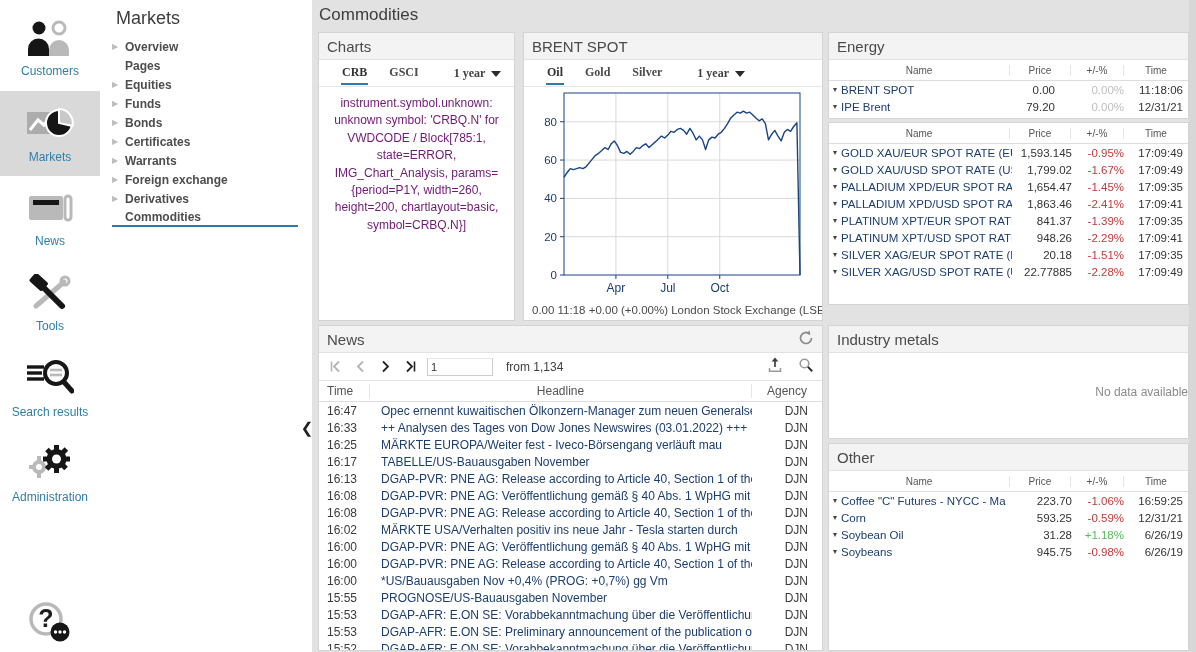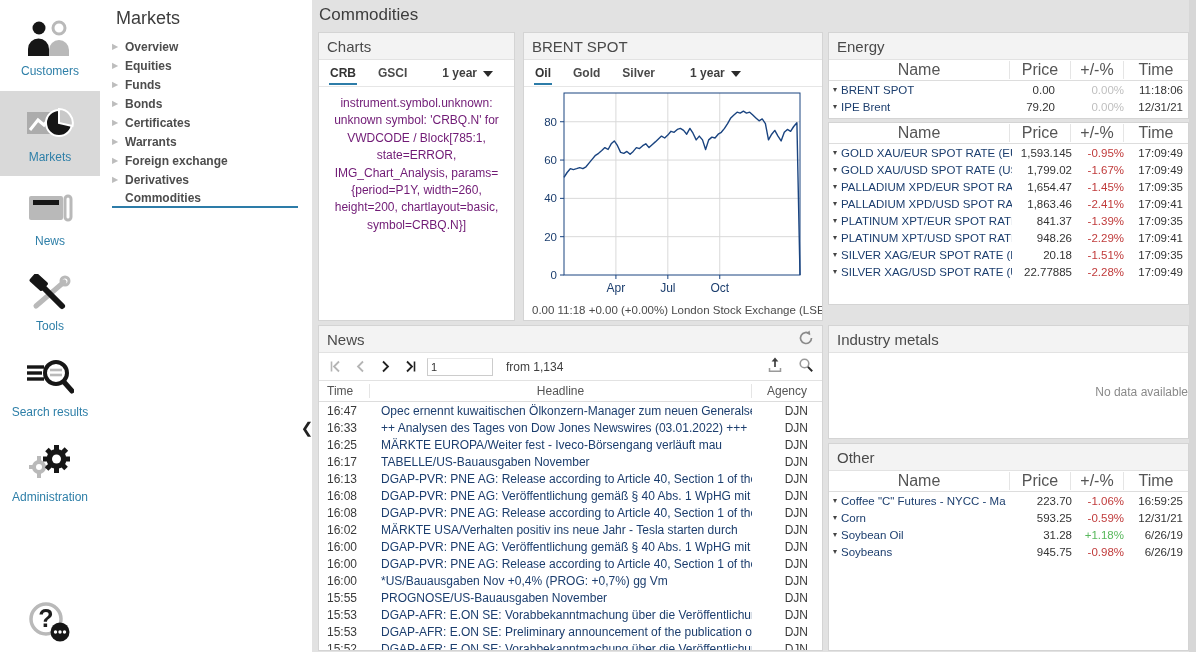--- a/index.html
+++ b/index.html
@@ -30,21 +30,21 @@
   #charts-panel{left:318px;top:32px;width:197px;height:289px;}
   #brent-panel{left:523px;top:32px;width:300px;height:289px;}
   #news-panel{left:318px;top:325px;width:505px;height:326px;}
   #energy-panel{left:828px;top:32px;width:361px;height:87px;}
   #precious-panel{left:828px;top:122px;width:361px;height:183px;}
   #industry-panel{left:828px;top:325px;width:361px;height:114px;}
   #other-panel{left:828px;top:443px;width:361px;height:208px;}
   .scroll-strip{position:absolute;right:0;top:0;width:7px;height:652px;background:#d7d7d7;}
 
   
-  .tabs{height:26px;display:flex;align-items:center;padding:0 10px;border-bottom:1px solid #e6e6e6;}
+  .tabs{height:26px;display:flex;align-items:center;padding:0 22px;border-bottom:1px solid #e6e6e6;font-family:Liberation Serif, serif;}
   .tab{font-size:12px;font-weight:bold;color:#4a4a4a;padding:4px 1px 3px;margin-right:20px;cursor:pointer;border-bottom:2px solid transparent;}
   .tab.selected{color:#333;border-bottom:2px solid #2d7ca8;}
   .period{font-size:12px;font-weight:bold;color:#3f3f3f;margin-left:14px;cursor:pointer;white-space:nowrap;}
   .caret{display:inline-block;margin-left:6px;width:0;height:0;border-left:5px solid transparent;border-right:5px solid transparent;border-top:6px solid #2a2a2a;vertical-align:middle;}
 
   .error-text{padding:8px 5px;font-size:12px;line-height:1.45;color:#701a75;text-align:center;}
 
   .brent-footer{position:absolute;left:8px;bottom:4px;font-size:11.5px;color:#4a4a4a;white-space:nowrap;}
 
   
@@ -56,21 +56,21 @@
   .news-colheader{height:20px;display:flex;align-items:center;font-size:12px;color:#555;border-bottom:1px solid #ddd;}
   .nc-time{width:50px;padding-left:8px;box-sizing:border-box;}
   .nc-headline{flex:1;text-align:center;border-left:1px solid #e5e5e5;border-right:1px solid #e5e5e5;}
   .nc-agency{width:70px;text-align:center;}
   .news-row{height:17px;display:flex;align-items:center;font-size:12px;cursor:pointer;}
   .nr-time{width:62px;padding-left:8px;box-sizing:border-box;color:#3a3a3a;}
   .nr-headline{flex:1;color:#1c3e6e;white-space:nowrap;overflow:hidden;}
   .nr-agency{width:70px;text-align:right;padding-right:14px;box-sizing:border-box;color:#3a3a3a;}
 
   
-  .wl-colheader{height:20px;display:flex;align-items:center;font-size:16px;color:#555;border-bottom:1px solid #ddd;}
+  .wl-colheader{height:20px;display:flex;align-items:center;font-size:10px;color:#555;border-bottom:1px solid #ddd;}
   .wc-name{flex:1;text-align:center;}
   .wc-price{width:60px;text-align:center;border-left:1px solid #e5e5e5;}
   .wc-chg{width:52px;text-align:center;border-left:1px solid #e5e5e5;}
   .wc-time{width:64px;text-align:center;border-left:1px solid #e5e5e5;}
   .wl-row{height:17px;display:flex;align-items:center;font-size:11.5px;cursor:pointer;}
   .wr-name{flex:1;display:flex;align-items:center;color:#1c3e6e;white-space:nowrap;overflow:hidden;padding-left:4px;}
   .wr-arrow{color:#444;font-size:8px;margin-right:4px;flex:none;}
   .wr-price{width:60px;text-align:right;color:#333;flex:none;}
   .wr-chg{width:52px;text-align:right;flex:none;}
   .wr-time{width:64px;text-align:right;padding-right:5px;box-sizing:border-box;color:#333;flex:none;}
@@ -188,20 +188,24 @@
   </div>
 
   <div class="nav">
     <div class="nav-title">Markets</div>
     <div id="nav-list">
   <div class="nav-item">
     <span class="nav-arrow">▶</span>
     <span class="nav-label">Overview</span>
   </div>
 
+  <div class="nav-item">
+    <span class="nav-arrow"></span>
+    <span class="nav-label">Pages</span>
+  </div>
 
   <div class="nav-item">
     <span class="nav-arrow">▶</span>
     <span class="nav-label">Equities</span>
   </div>
 
   <div class="nav-item">
     <span class="nav-arrow">▶</span>
     <span class="nav-label">Funds</span>
   </div>

